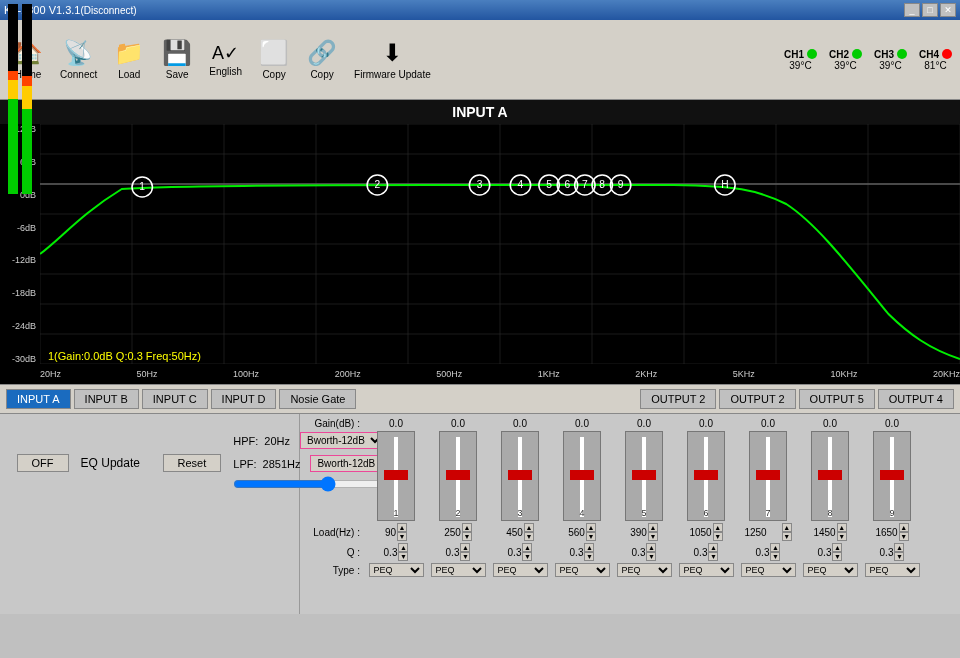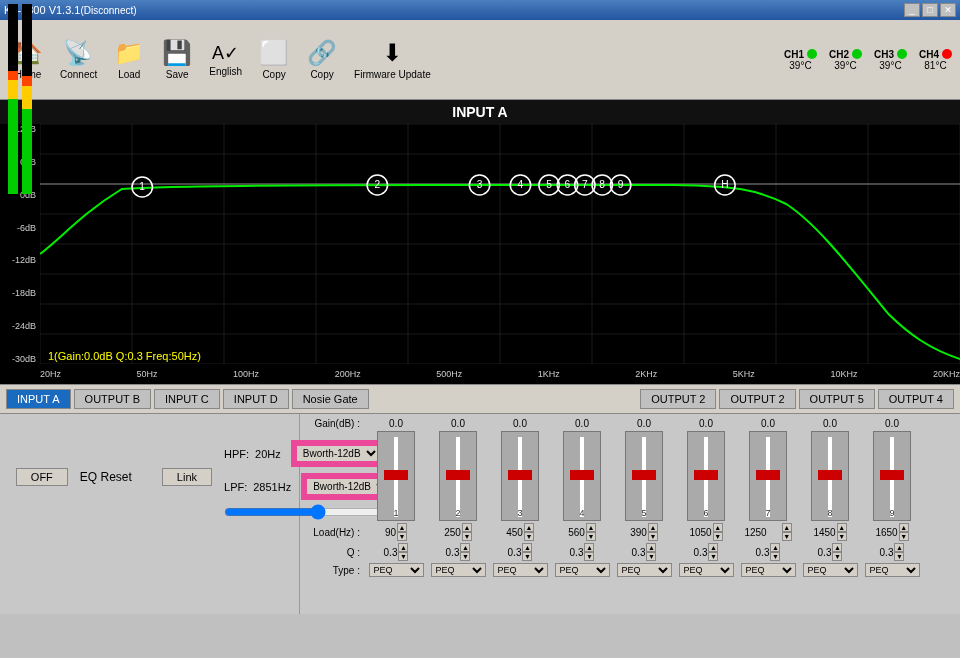--- a/index.html
+++ b/index.html
@@ -79,21 +79,21 @@
     .left-panel {
       width: 300px; background: #c8c8c8; padding: 10px 16px; display: flex; flex-direction: column; gap: 10px; border-right: 1px solid #999;
     }
     .eq-bypass-row, .eq-reset-row { display: flex; align-items: center; gap: 12px; }
     .panel-label { font-size: 12px; width: 70px; }
     .panel-btn {
       padding: 2px 14px; font-size: 11px; background: #d4d0c8; border: 1px solid #888; cursor: pointer;
     }
     .hpf-lpf-row { display: flex; align-items: center; gap: 6px; font-size: 11px; }
     .filter-select {
-      font-size: 10px; padding: 1px 2px; background: #d4d0c8; border: 6px solid #ec4899;
+      font-size: 10px; padding: 1px 2px; background: #d4d0c8; border: 1px solid #ec4899;
     }
     .lpf-slider { width: 120px; margin-top: 4px; }
 
     .db-labels { position: absolute; top: 0; left: 0; width: 40px; bottom: 20px; display: flex; flex-direction: column; justify-content: space-between; align-items: flex-end; padding-right: 4px; }
     .db-label { font-size: 9px; color: #ccc; }
     .freq-labels { position: absolute; bottom: 0; left: 40px; right: 0; height: 20px; display: flex; justify-content: space-between; align-items: center; }
     .freq-label { font-size: 9px; color: #ccc; }
   </style>
 </head>
 <body>
@@ -261,21 +261,21 @@
       <span class="freq-label">10KHz</span>
       <span class="freq-label">20KHz</span>
     </div>
 
     <div class="eq-label-info">1(Gain:0.0dB Q:0.3 Freq:50Hz)</div>
   </div>
 </div>
 
 <div class="tab-bar">
   <div class="tab active">INPUT A</div>
-  <div class="tab">OUTPUT B</div>
+  <div class="tab">INPUT B</div>
   <div class="tab">INPUT C</div>
   <div class="tab">INPUT D</div>
   <div class="tab">Nosie Gate</div>
   <div class="tab-spacer"></div>
   <div class="tab">OUTPUT 2</div>
   <div class="tab">OUTPUT 2</div>
   <div class="tab">OUTPUT 5</div>
   <div class="tab">OUTPUT 4</div>
 </div>
 
@@ -297,24 +297,24 @@
         <div style="height:5%;background:#ff4400;"></div>
       </div>
     </div>
 
     <div style="margin-left:30px;display:flex;flex-direction:row;gap:12px;margin-top:8px;justify-content:center;">
       <div class="eq-bypass-row">
         <span class="panel-label">EQ Bypass</span>
         <button class="panel-btn">OFF</button>
       </div>
       <div class="eq-reset-row">
-        <span class="panel-label">EQ Reset</span>
-        <button class="panel-btn">Link</button>
-      </div>
-      <div style="margin-top:8px;">
+        <span class="panel-label">EQ Update</span>
+        <button class="panel-btn">Reset</button>
+      </div>
+      <div style="">
         <div class="hpf-lpf-row">
           <span>HPF:</span>
           <span style="margin-right:4px;">20Hz</span>
           <select class="filter-select">
             <option>Bworth-12dB</option>
             <option>Bworth-6dB</option>
             <option>Bworth-24dB</option>
           </select>
         </div>
         <div class="hpf-lpf-row" style="margin-top:6px;">

